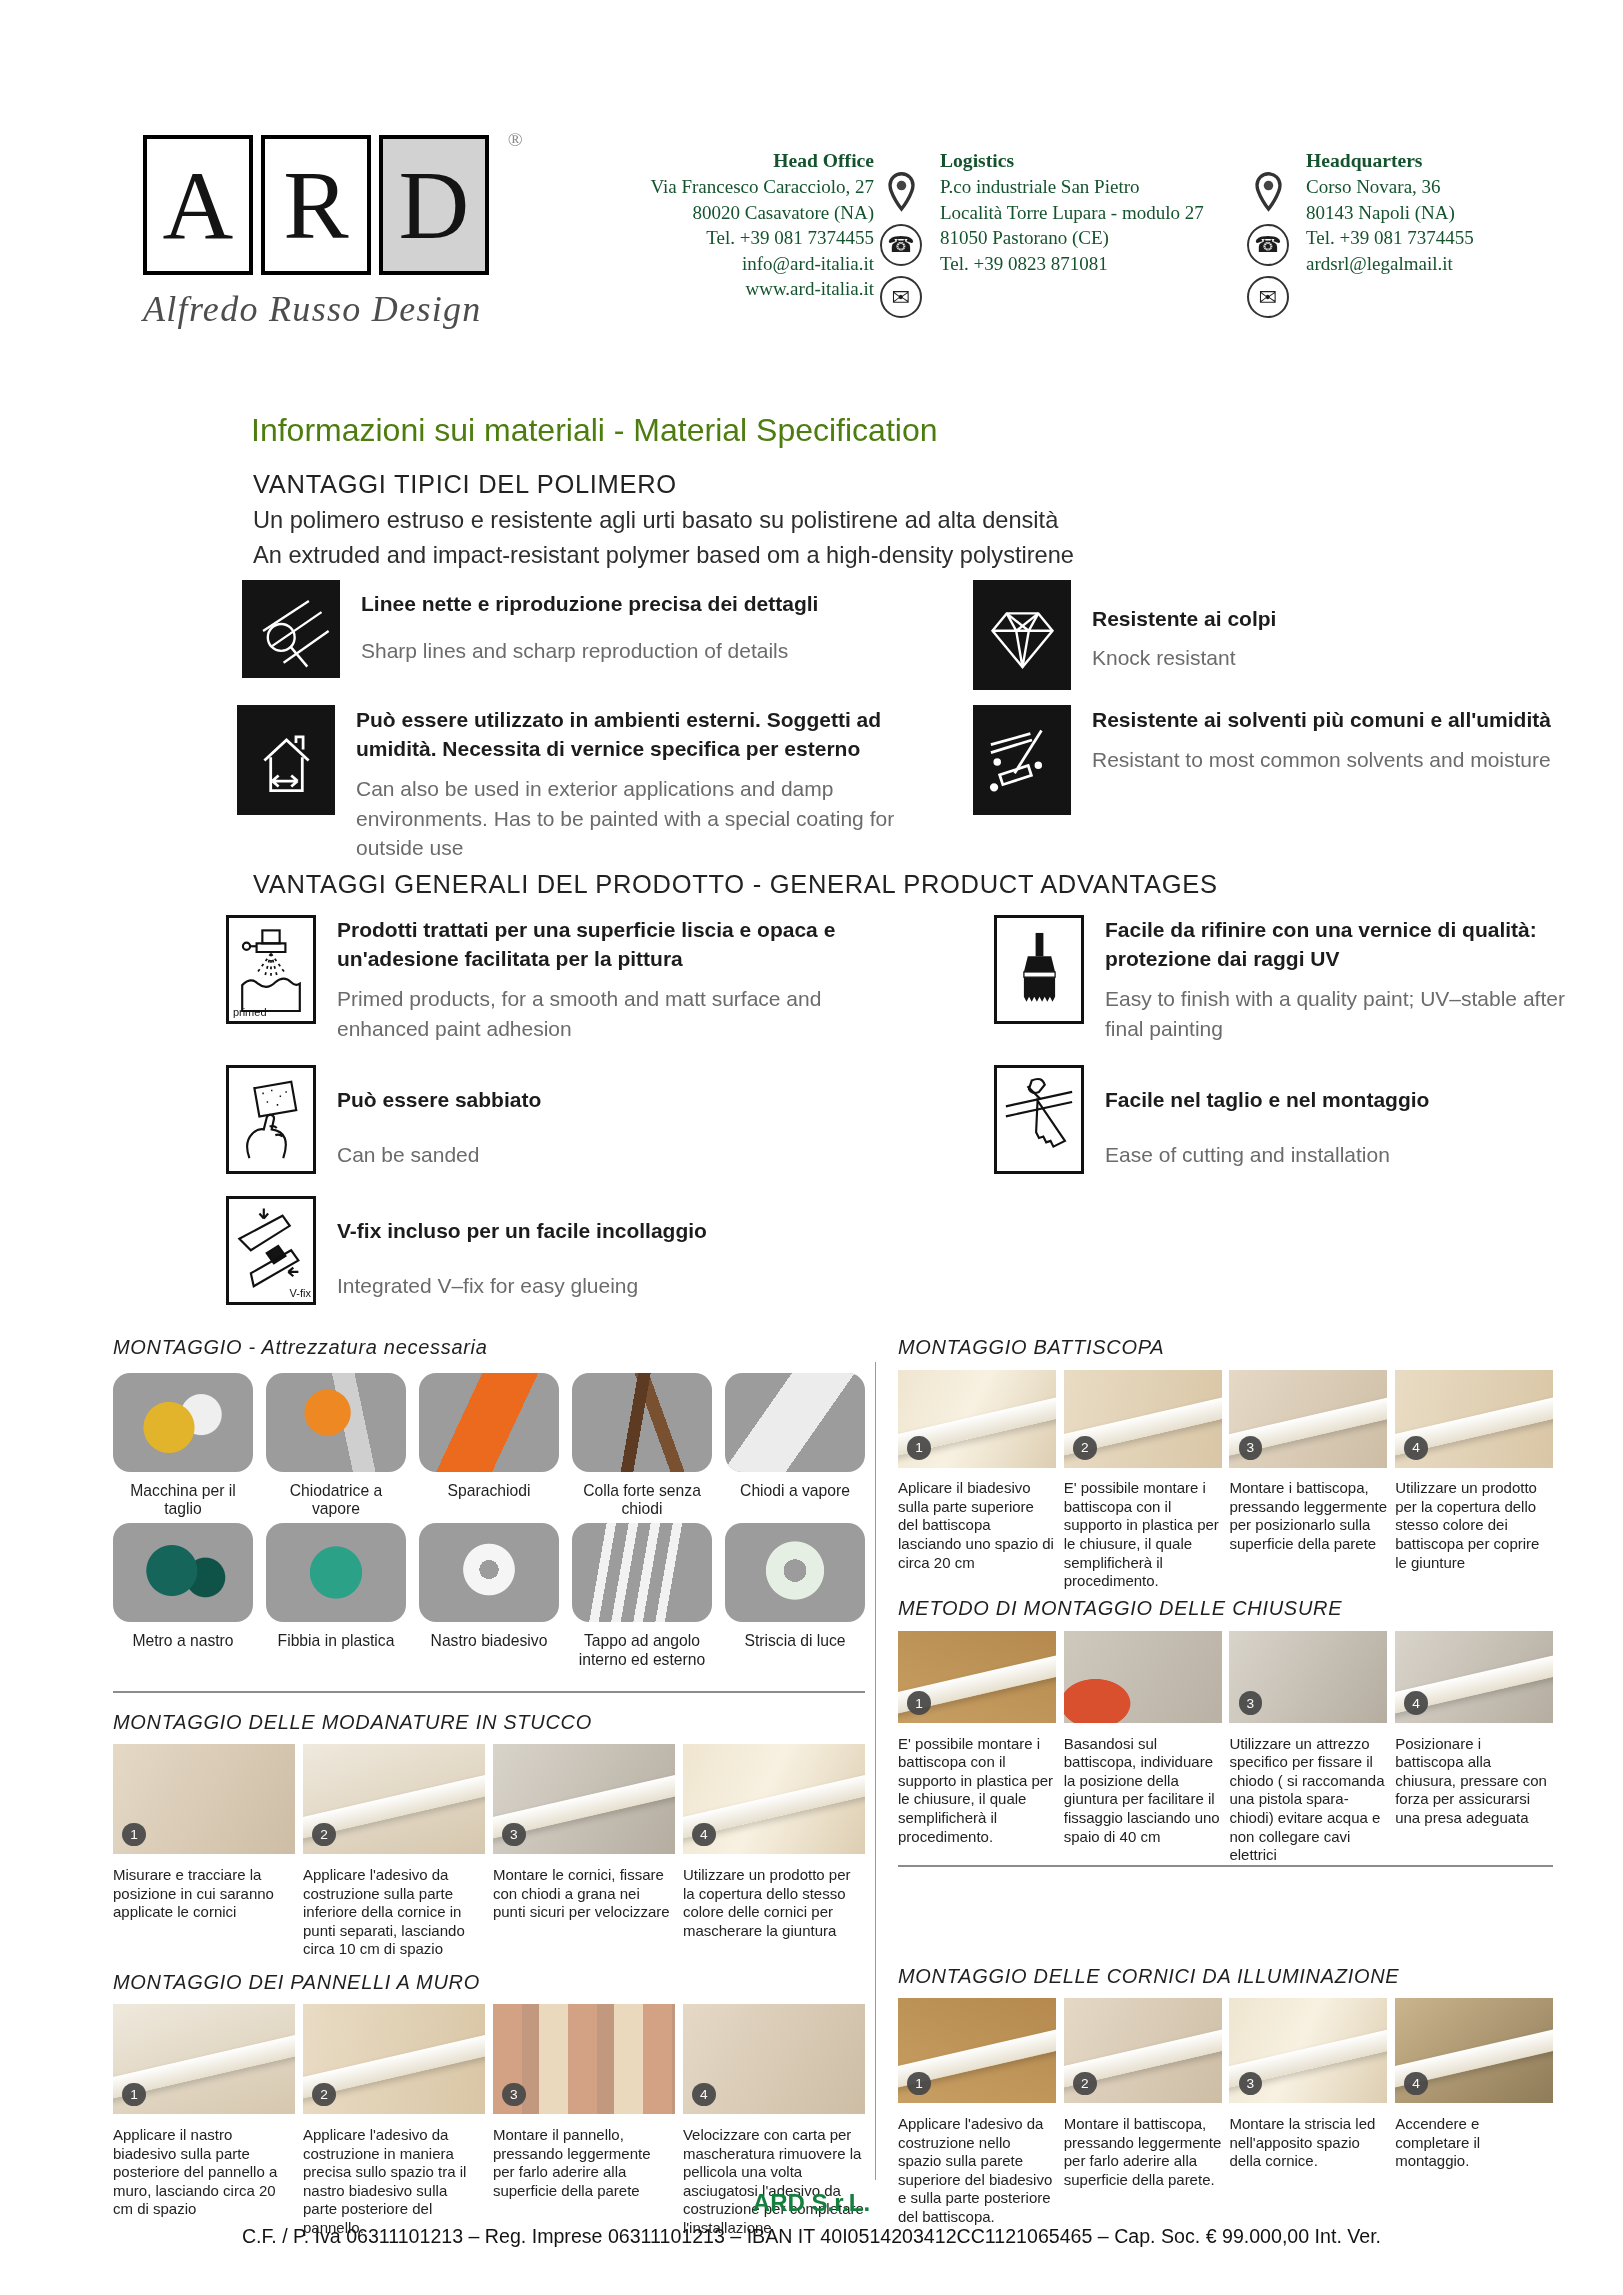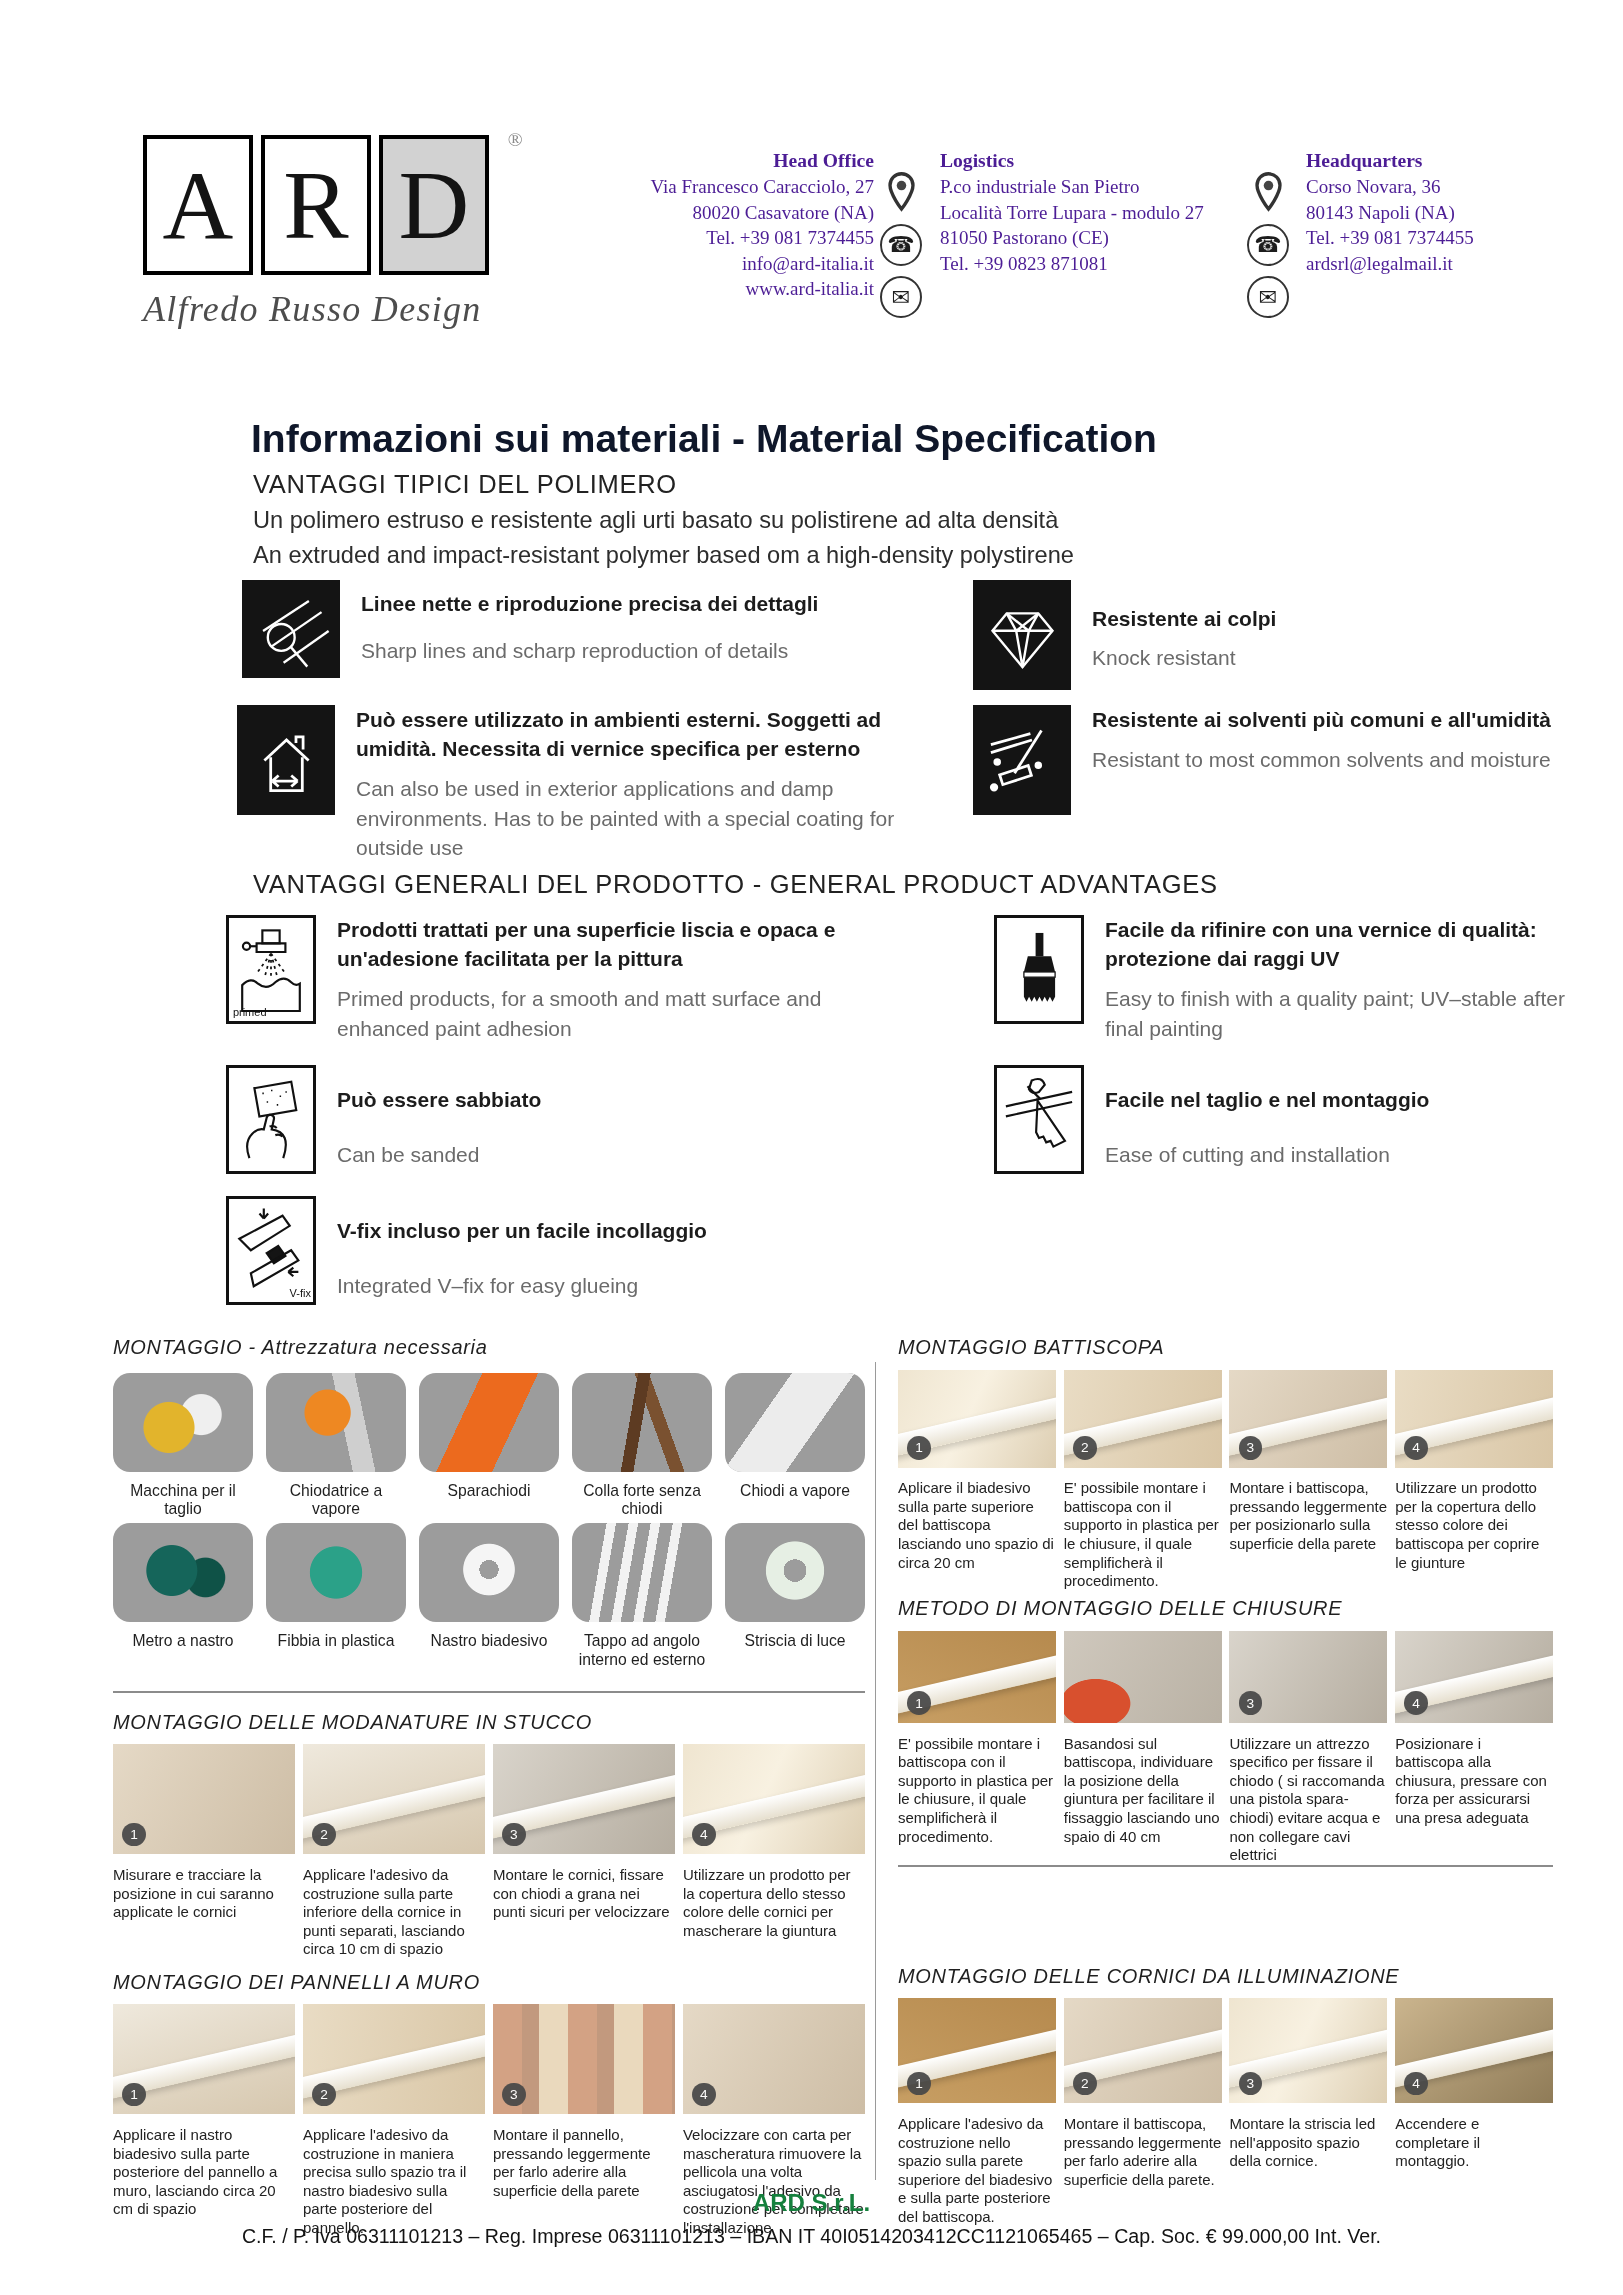--- a/index.html
+++ b/index.html
@@ -10,36 +10,36 @@
   .logo{position:absolute;left:143px;top:135px;}
   .logo-boxes{position:relative;display:flex;}
   .logo-box{width:102px;height:132px;border:4.6px solid #000;background:#fff;margin-right:7.9px;
     display:flex;align-items:center;justify-content:center;
     font-family:"Liberation Serif",serif;font-size:98px;line-height:1;color:#141414;}
   .logo-box.d-box{background:#d2d2d2;}
   .reg-mark{position:absolute;right:-26px;top:-6.5px;font-size:19.6px;color:#8a8a8a;font-family:"Liberation Serif",serif;}
   .tagline{margin-top:13px;font-family:"Liberation Serif",serif;font-style:italic;
     font-size:36px;color:#4d4d4d;letter-spacing:1.3px;white-space:nowrap;}
 
-  .contact-col{position:absolute;font-family:"Liberation Serif",serif;font-size:19px;line-height:1.34;color:#4c1d95;}
+  .contact-col{position:absolute;font-family:"Liberation Serif",serif;font-size:19px;line-height:1.34;color:#14532d;}
   .contact-col .contact-title{font-weight:bold;font-size:19.6px;}
   .head-office{left:576px;top:148px;width:298px;text-align:right;}
   .logistics{left:940px;top:148px;width:304px;text-align:left;}
   .headquarters{left:1306px;top:148px;width:281px;text-align:left;}
 
   .icon-col{position:absolute;display:flex;flex-direction:column;gap:10.5px;align-items:center;}
   .icon-col.c1{left:880px;top:171px;}
   .icon-col.c2{left:1247px;top:171px;}
   .cicon{width:42px;height:42px;border:2.6px solid #333;border-radius:50%;box-sizing:border-box;
     display:flex;align-items:center;justify-content:center;
     font-family:"DejaVu Sans",sans-serif;font-size:22px;color:#1d1d1d;background:#fff;}
   .cicon.pin{border:none;}
 
   
-  .main-title{position:absolute;left:251px;top:391px;font-size:39px;font-weight:700;color:#0f172a;}
+  .main-title{position:absolute;left:251px;top:391px;font-size:32px;font-weight:400;color:#4d7c0f;}
   .polymer{position:absolute;left:253px;top:470px;width:1145px;}
   .section-h{margin:0;font-size:25.5px;font-weight:400;color:#222;letter-spacing:0.7px;}
   .polymer p{margin:7.9px 0 0;font-size:23.6px;color:#2d2d2d;}
 
   .general-h{position:absolute;left:253px;top:870px;}
 
   
   .feat{position:absolute;display:flex;align-items:flex-start;}
   .fi-black{flex:0 0 auto;width:98px;height:98px;background:#141414;display:flex;align-items:center;justify-content:center;}
   .fi-black.tall{height:110px;}

